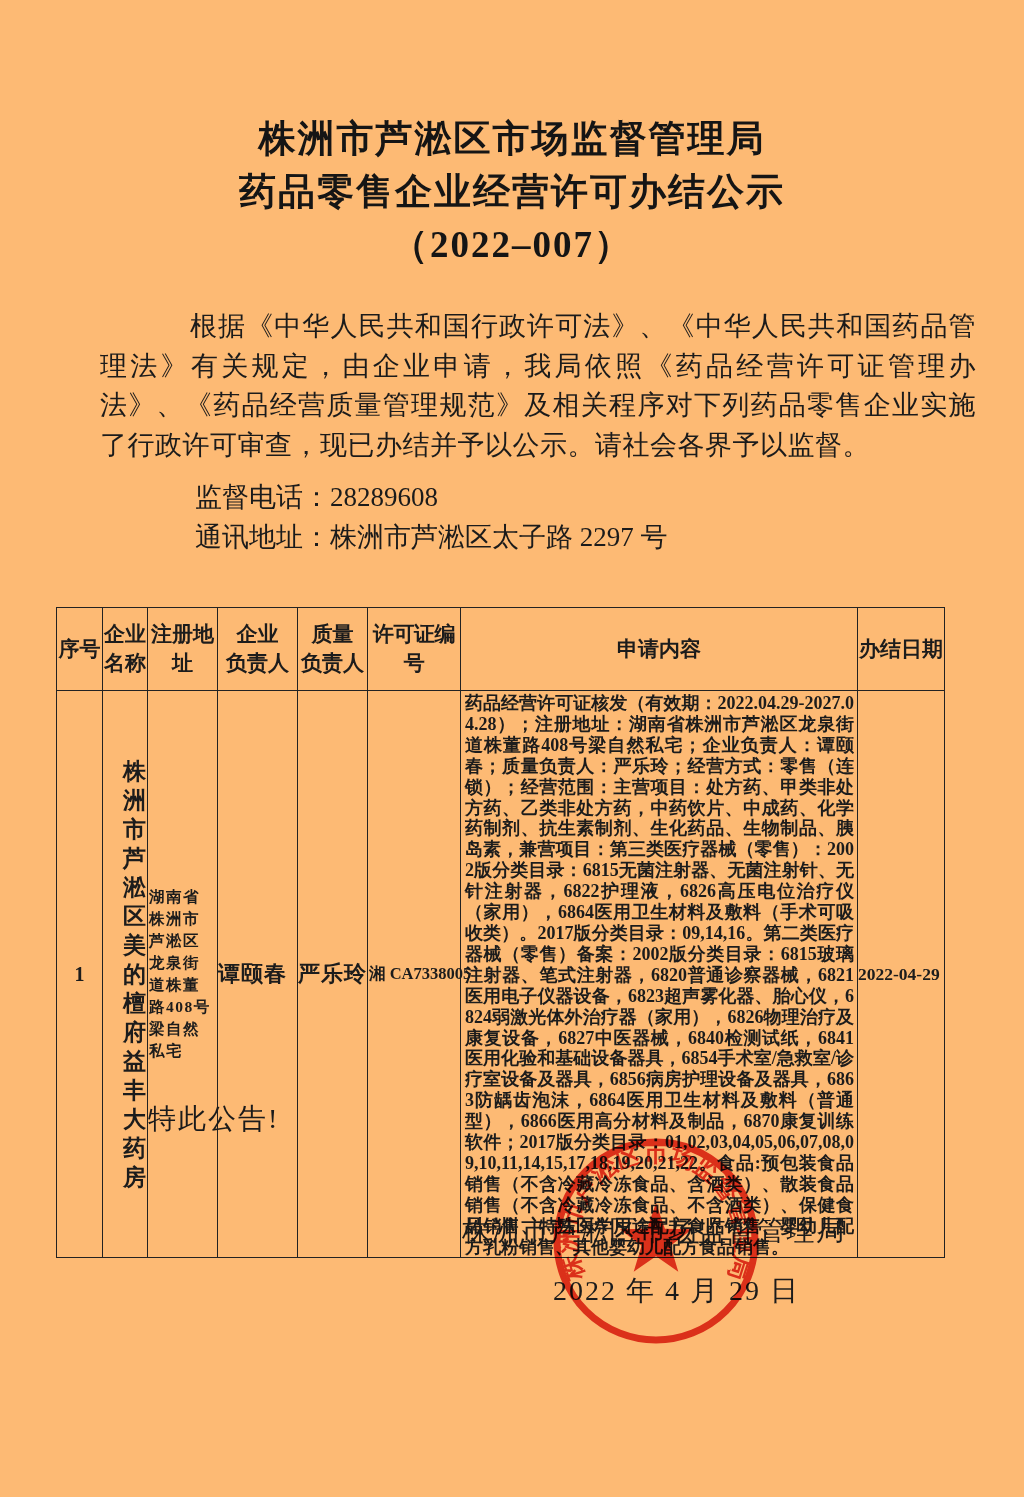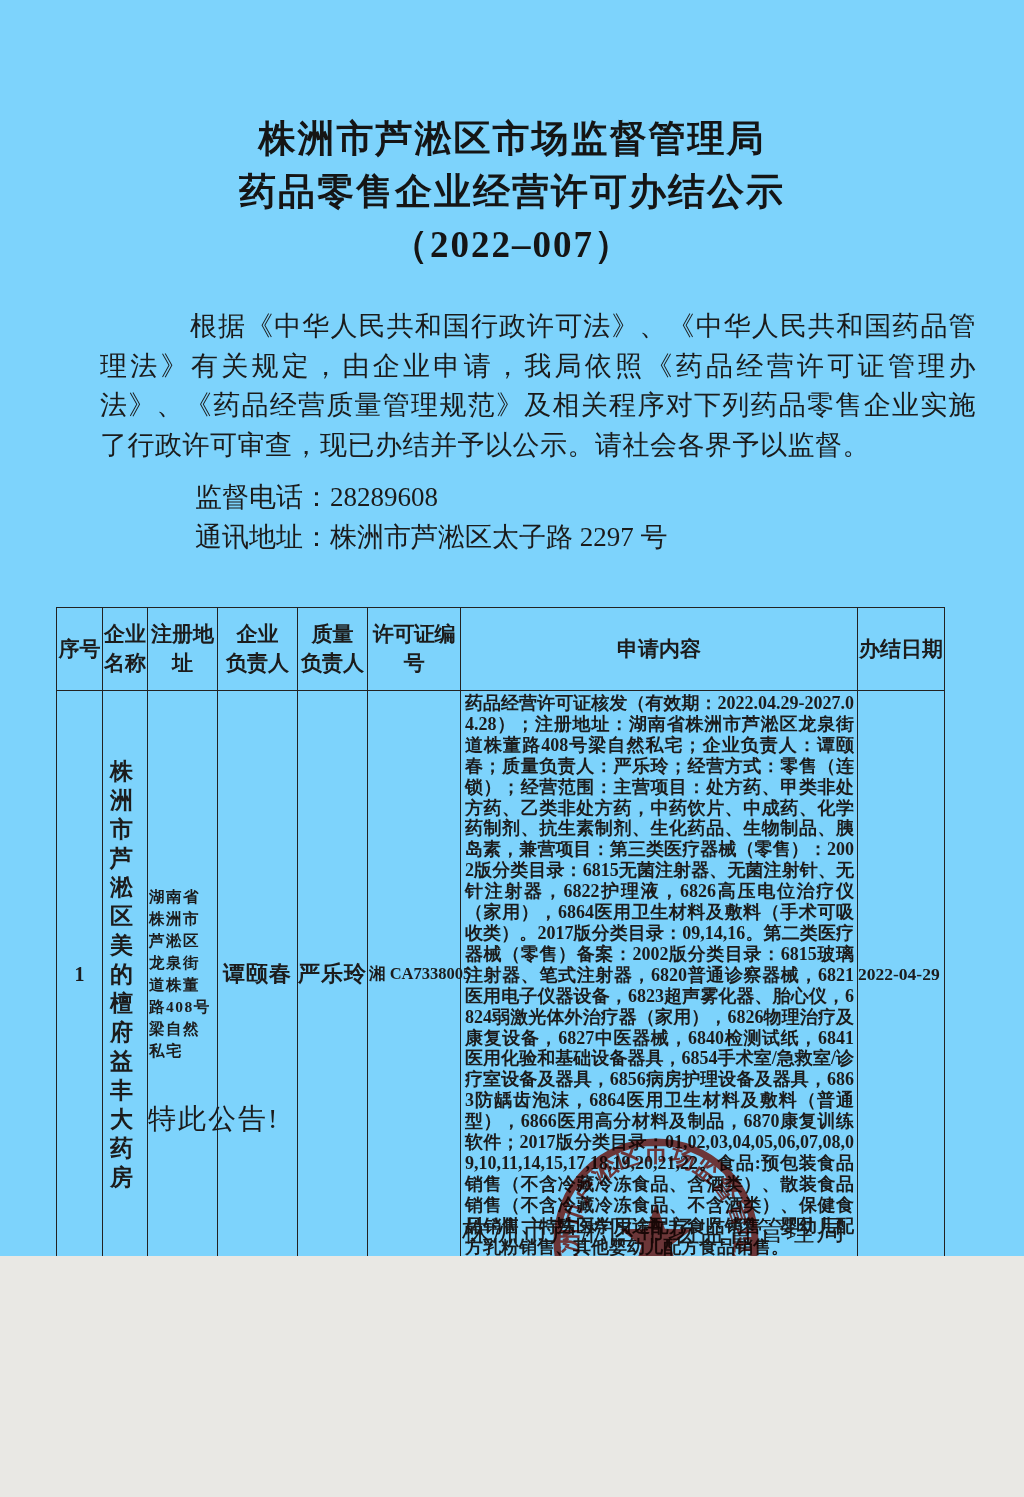--- a/index.html
+++ b/index.html
@@ -3,22 +3,22 @@
 <meta charset="utf-8">
 <style>
   * { margin:0; padding:0; box-sizing:border-box; }
   html,body { width:1024px; }
   body {
     font-family: "Liberation Serif", "DejaVu Serif", serif;
     background:#e9e8e4;
   }
   .page {
     position:relative;
-    width:1024px; height:1256px;
-    background:#7dd3fc;
+    width:1024px; height:1497px;
+    background:#fdba74;
     color:#1b1b1b;
     overflow:hidden;
   }
   .title-block {
     padding-top:112px;
     text-align:center;
     font-weight:bold;
     font-size:37px;
     line-height:53px;
     letter-spacing:2px;
@@ -61,27 +61,27 @@
     line-height:29px;
     text-align:center;
     white-space:pre-line;
     padding:0 1px;
   }
   th.th-license { font-size:19px; letter-spacing:-0.5px; white-space:nowrap; }
   td.cell-seq { height:398px; text-align:center; font-size:20px; }
   td.cell-company {
     font-size:23px; line-height:29px;
     word-break:break-all; text-align:left;
-    padding-left:7px; overflow:visible;
+    padding-left:20px; overflow:visible;
   }
   td.cell-regaddr {
     font-size:15.5px; line-height:22px; letter-spacing:1.5px;
     word-break:break-all; padding:1px 1px;
   }
-  td.cell-person { text-align:center; font-size:22px; letter-spacing:1px; }
+  td.cell-person { text-align:left; font-size:22px; letter-spacing:1px; }
   td.cell-license { font-size:16.5px; white-space:nowrap; padding-left:1px; overflow:visible; }
   td.cell-application {
     font-size:18px; line-height:20.9px;
     text-align:justify; vertical-align:top;
     padding:2px 3px 0 4px;
     word-break:break-all;
   }
   td.cell-date { font-size:17.5px; white-space:nowrap; }
   
   .closing {

